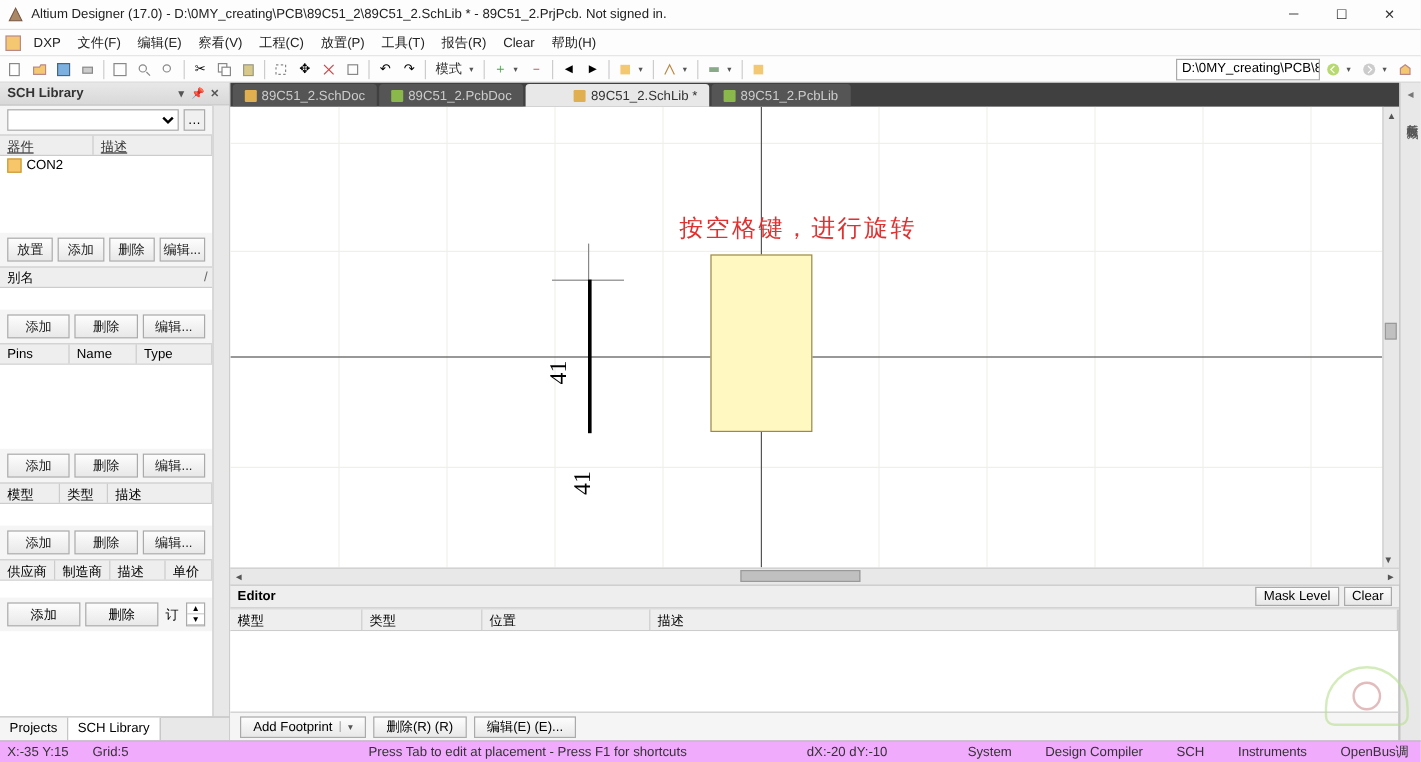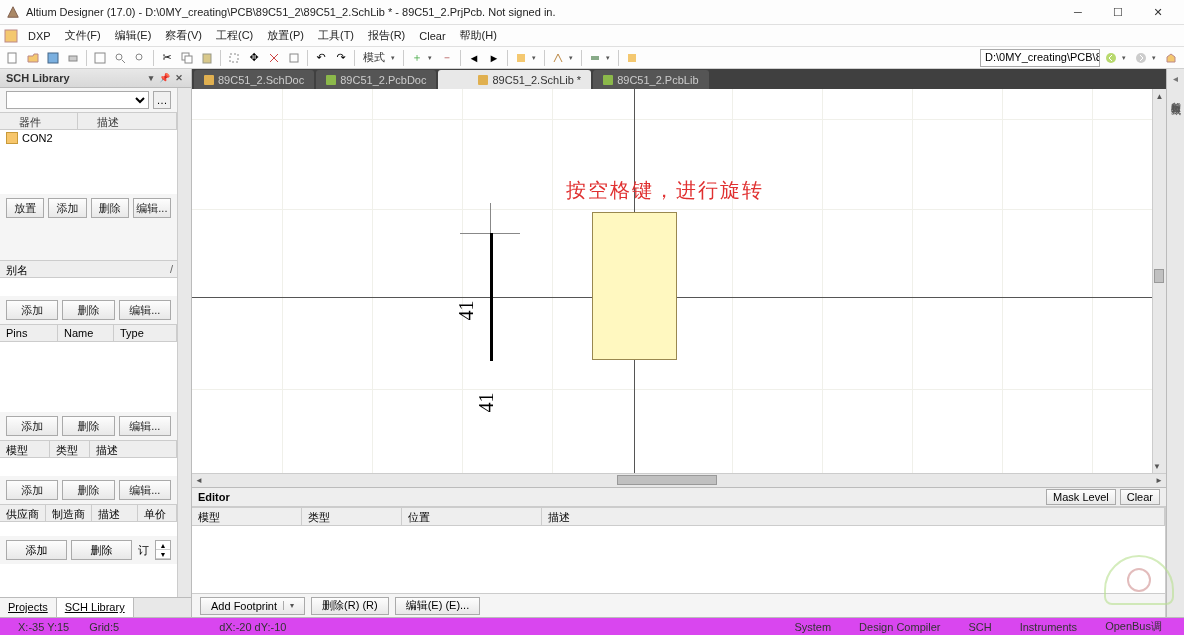--- a/index.html
+++ b/index.html
@@ -31,42 +31,42 @@
 
 
 .left-panel { width: 192px; background: #f5f5f5; display: flex; flex-direction: column; border-right: 1px solid #bbb; }
 .panel-header { height: 19px; background: linear-gradient(#e8e8e8,#d8d8d8); border-bottom: 1px solid #bbb; display: flex; align-items: center; padding: 0 6px; font-weight: bold; color: #333; }
 .panel-header .hdr-btns { margin-left: auto; display: flex; gap: 2px; }
 .panel-header .hdr-btn { width: 12px; height: 12px; font-size: 9px; display:flex; align-items:center; justify-content:center; color:#555;}
 .filter-row { height: 24px; display: flex; align-items: center; padding: 0 6px; gap: 4px; }
 .filter-row select { flex: 1; height: 18px; border: 1px solid #aaa; background: #fff; }
 .filter-row .sq-btn { width: 18px; height: 18px; border: 1px solid #aaa; background: #f0f0f0; display:flex; align-items:center; justify-content:center; }
 .list-hdr { height: 18px; background: #eee; border-top: 1px solid #ccc; border-bottom: 1px solid #ccc; display: flex; }
-.list-hdr .col { padding: 2px 19px; border-right: 1px solid #ccc; color: #333; }
+.list-hdr .col { padding: 2px 6px; border-right: 1px solid #ccc; color: #333; text-decoration: underline; }
 .list-body { background: #fff; overflow: auto; }
 .list-row { display: flex; align-items: center; padding: 2px 6px; }
 .list-row .ico { width: 12px; height: 12px; background: #f7c66b; border: 1px solid #c89a3a; margin-right: 4px; }
 .btn-row { display: flex; gap: 4px; padding: 4px 6px; }
 .btn-row .btn { flex: 1; height: 20px; border: 1px solid #aaa; background: linear-gradient(#fdfdfd,#e8e8e8); display:flex; align-items:center; justify-content:center; color:#222; }
-.sect-hdr { height: 18px; background: #eee; border-top: 1px solid #ccc; border-bottom: 1px solid #ccc; padding: 2px 6px; display:flex; align-items:flex-start; position:relative;margin-top:38px; }
+.sect-hdr { height: 18px; background: #eee; border-top: 1px solid #ccc; border-bottom: 1px solid #ccc; padding: 2px 6px; display:flex; align-items:center; position:relative; }
 .sect-hdr .slash { position:absolute; right:4px; top:2px; color:#666; }
 .sect-body { background: #fff; }
 .pins-hdr { height: 18px; background: #eee; border-top:1px solid #ccc; border-bottom:1px solid #ccc; display:flex; }
 .pins-hdr .pcol { padding:2px 6px; border-right:1px solid #ccc; }
 .spinner-row { display:flex; gap:4px; padding:4px 6px; align-items:center; }
 .spinner-row .btn { flex:1; height:20px; border:1px solid #aaa; background:linear-gradient(#fdfdfd,#e8e8e8); display:flex; align-items:center; justify-content:center; }
 .spinner-row .spin-lbl { padding:0 2px; }
 .spinner-row .spinner { width:16px; height:20px; border:1px solid #aaa; background:#fff; display:flex; flex-direction:column; }
 .spinner-row .spinner div { flex:1; display:flex; align-items:center; justify-content:center; font-size:7px; border-bottom:1px solid #ccc; }
 .scroll-gutter { width:14px; background:#e8e8e8; border-left:1px solid #ccc; }
 .left-scroll-wrap { display:flex; flex:1; min-height:0; }
 .left-content { flex:1; display:flex; flex-direction:column; overflow:hidden; }
 
 
-.left-tabs { height: 20px; background: #e8e8e8; border-top: 1px solid #bbb; display: flex; text-decoration: underline; }
+.left-tabs { height: 20px; background: #e8e8e8; border-top: 1px solid #bbb; display: flex; }
 .left-tabs .ltab { padding: 3px 8px; border-right: 1px solid #bbb; background: #f5f5f5; }
 .left-tabs .ltab.active { background: #fff; }
 
 
 .center { flex: 1; display: flex; flex-direction: column; min-width: 0; }
 .doc-tabs { height: 20px; background: #404040; display: flex; align-items: flex-end; padding-left:2px; }
 .doc-tabs .dtab { height: 19px; padding: 3px 10px; margin-right:2px; background: #555; color: #ccc; border-top-left-radius:3px; border-top-right-radius:3px; display:flex; align-items:center; gap:4px; font-size:10px; }
 .doc-tabs .dtab.active { background: #e8e8e8; color: #333; padding-left: 40px; }
 .doc-tabs .dtab .dico { width:10px; height:10px; background:#b8d96e; border-radius:1px; }
 .doc-tabs .dtab .dico.sch { background:#e0b050; }
@@ -98,21 +98,21 @@
 .editor-table { flex:1; display:flex; flex-direction:column; border-right:1px solid #ccc; }
 .editor-table .thdr { height:18px; background:#eee; border-bottom:1px solid #ccc; display:flex; }
 .editor-table .thdr .tcol { padding:2px 6px; border-right:1px solid #ccc; }
 .editor-table .tbody { flex:1; background:#fff; }
 .editor-actions { height:24px; background:#f5f5f5; border-top:1px solid #ccc; display:flex; align-items:center; gap:6px; padding:0 8px; }
 .editor-actions .abtn { height:18px; padding:0 10px; border:1px solid #aaa; background:linear-gradient(#fdfdfd,#e8e8e8); display:flex; align-items:center; }
 .editor-actions .abtn .dd { margin-left:6px; font-size:8px; color:#555; border-left:1px solid #aaa; padding-left:6px; }
 .preview-pane { width:240px; display:flex; align-items:center; justify-content:center; color:#666; background:#fdfdfd; }
 
 
-.statusbar { height: 18px; background: #d946ef; border-top:1px solid #bbb; display:flex; align-items:center; padding:0 18px; gap:20px; color:#333; font-size:10px; }
+.statusbar { height: 18px; background: #f0abfc; border-top:1px solid #bbb; display:flex; align-items:center; padding:0 6px; gap:20px; color:#333; font-size:10px; }
 .statusbar .seg { white-space:nowrap; }
 .statusbar .spacer { flex:1; }
 .statusbar .sys-link { padding:0 4px; color:#333; }
 
 
 .right-rail { width:18px; background:#e8e8e8; border-left:1px solid #bbb; display:flex; flex-direction:column; align-items:center; padding-top:4px; }
 .right-rail .rtab { writing-mode:vertical-rl; padding:6px 2px; font-size:10px; color:#555; }
 .right-rail .rpin { font-size:10px; color:#777; margin-bottom:4px; }
 
 .watermark { position:absolute; right:10px; bottom:30px; width:70px; height:50px; border:2px solid #b8e090; border-radius:35px 35px 8px 8px; opacity:.6; pointer-events:none; display:flex; align-items:center; justify-content:center; }
@@ -462,20 +462,21 @@
 
   <div class="right-rail">
     <div class="rpin">◂</div>
     <div class="rtab">剪贴板 收藏</div>
   </div>
 </div>
 
 <div class="statusbar">
   <span class="seg">X:-35 Y:15</span>
   <span class="seg">Grid:5</span>
+  <span class="seg" style="margin-left:180px">Press Tab to edit at placement - Press F1 for shortcuts</span>
   <span class="seg" style="margin-left:80px">dX:-20 dY:-10</span>
   <div class="spacer"></div>
   <span class="sys-link">System</span>
   <span class="sys-link">Design Compiler</span>
   <span class="sys-link">SCH</span>
   <span class="sys-link">Instruments</span>
   <span class="sys-link">OpenBus调</span>
 </div>
 
 <div class="watermark">

